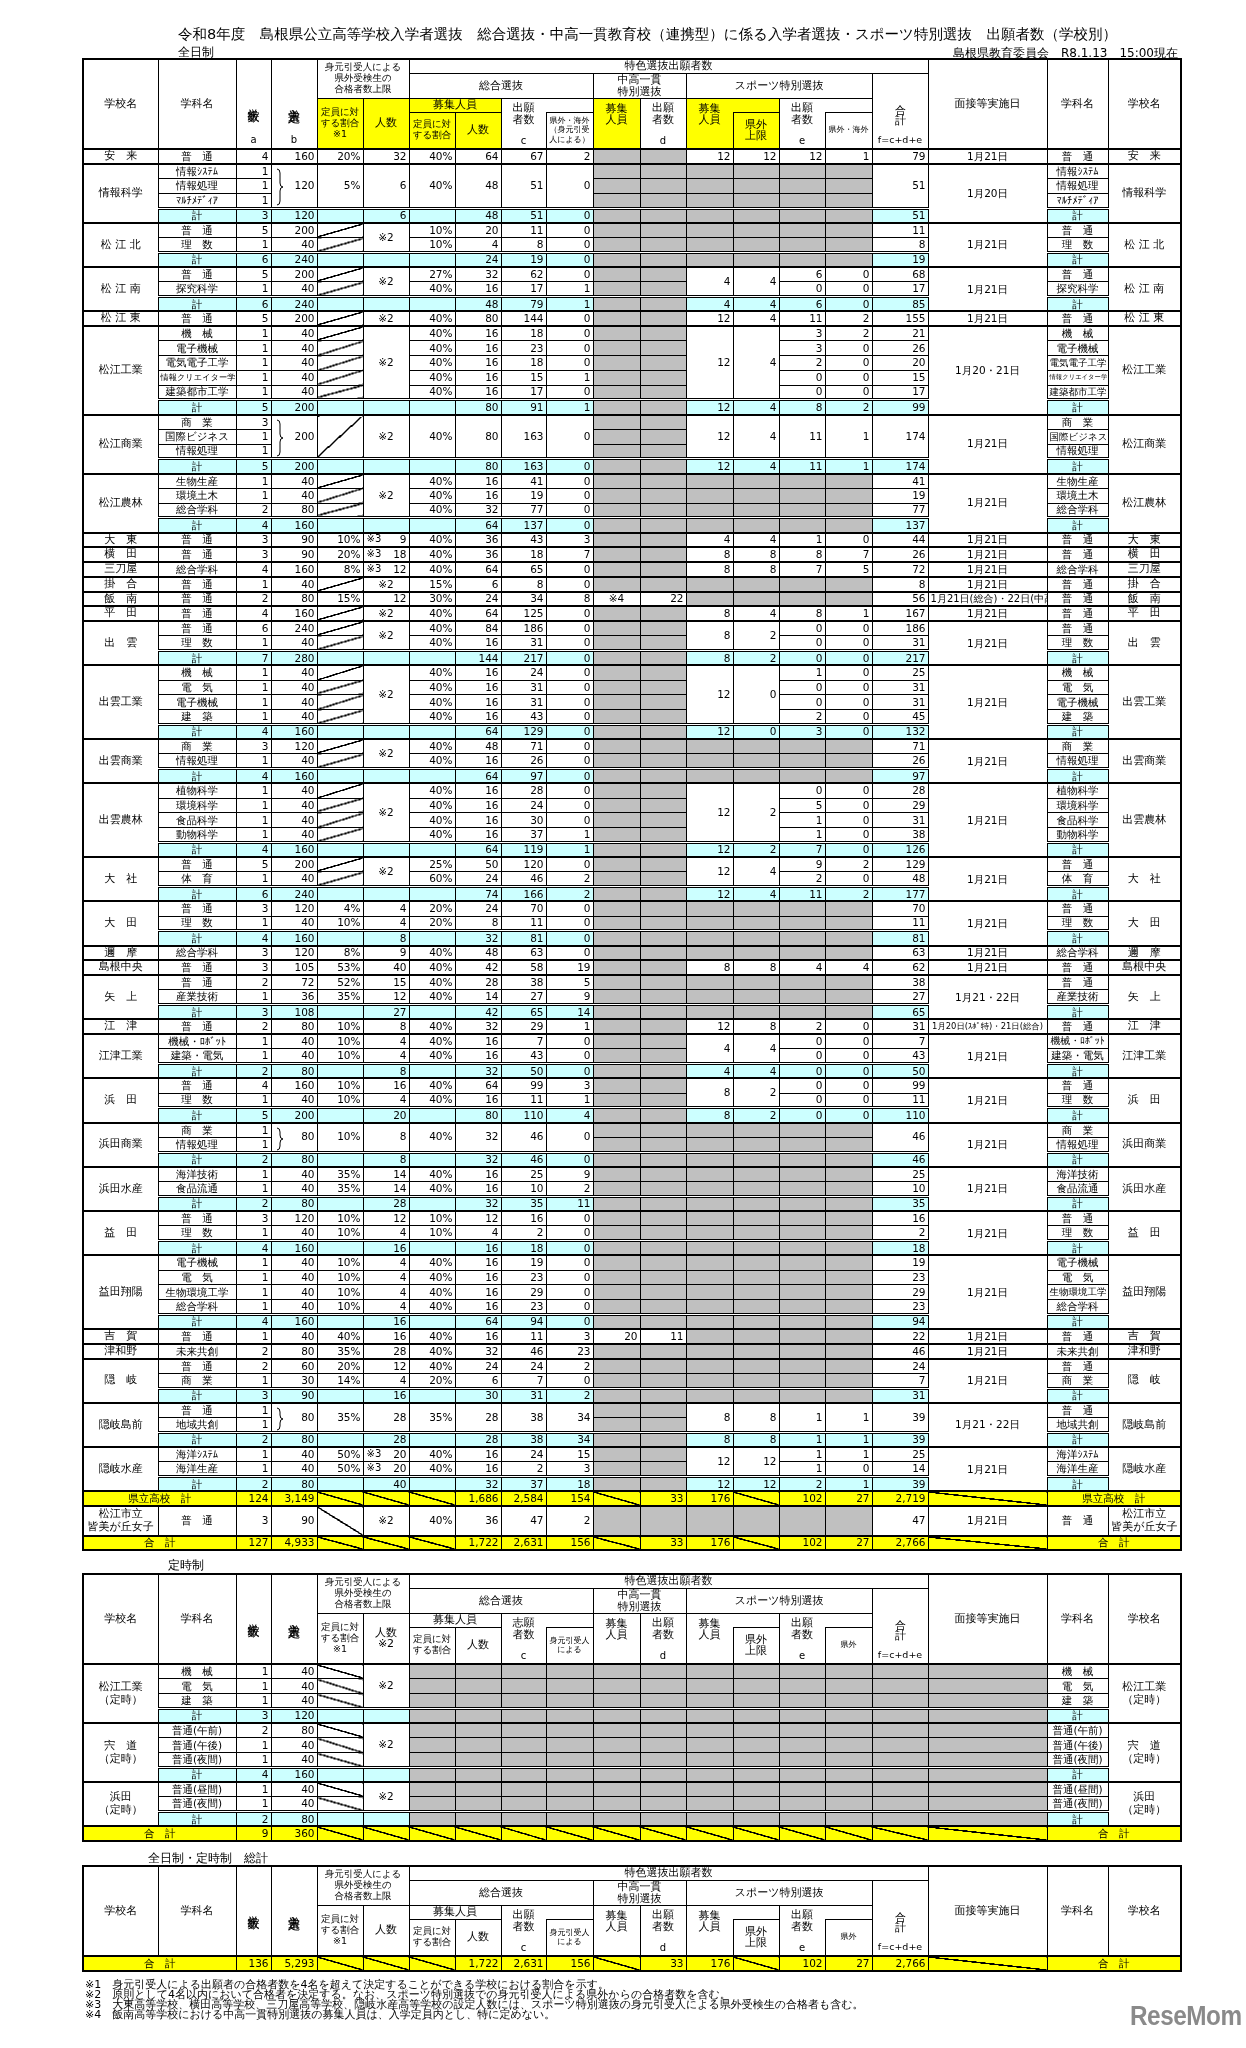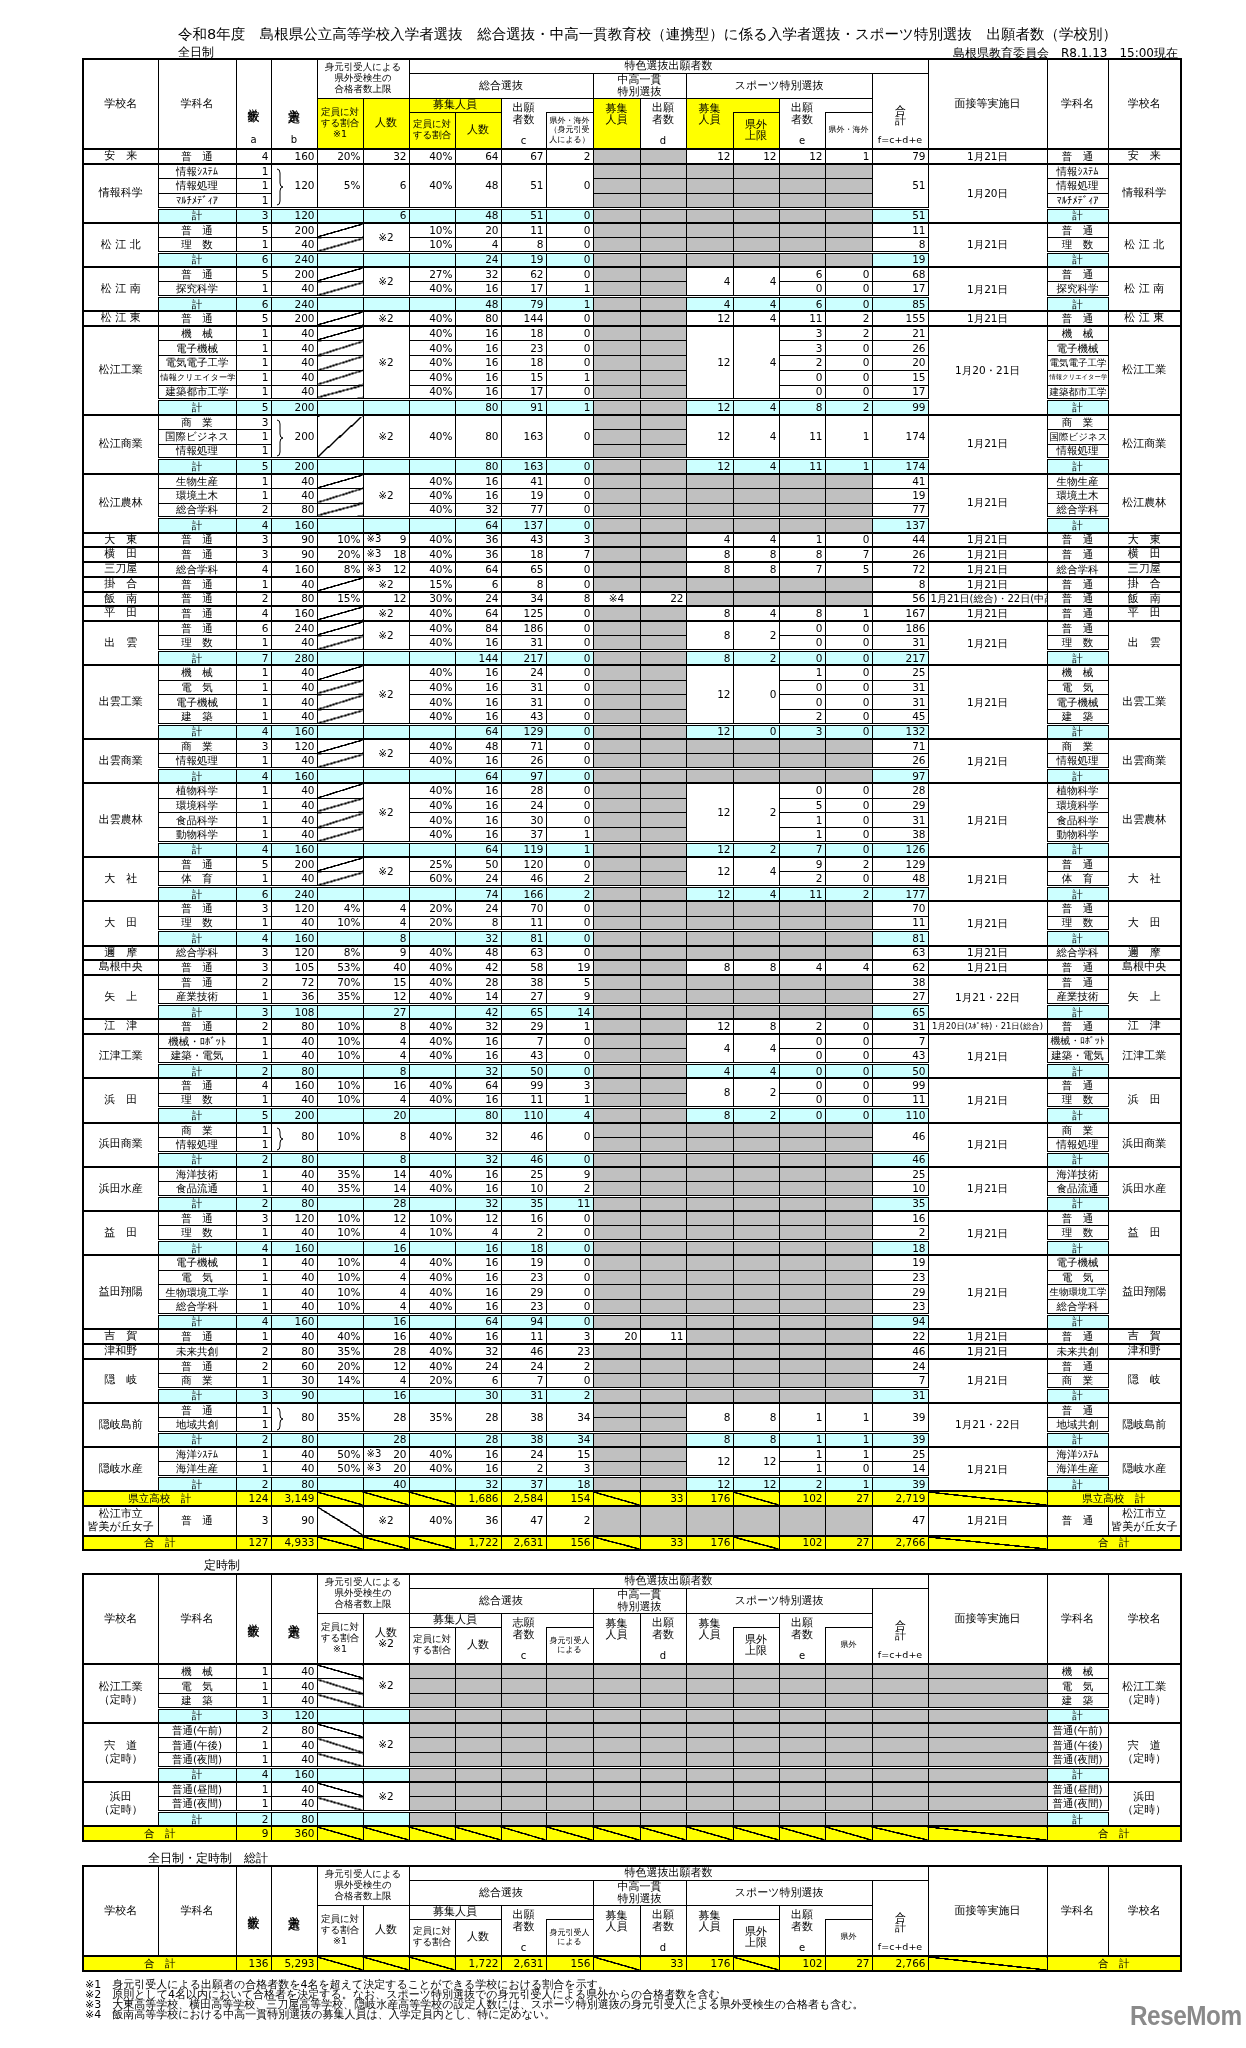--- a/index.html
+++ b/index.html
@@ -1211,21 +1211,21 @@
         <td class="num">62</td>
         <td rowspan="1" style="font-size: 10.5px;">1月21日</td>
         <td style="font-size: 10.5px;">普　通</td>
         <td rowspan="1" class="school" style="font-size: 11px;">島根中央</td>
       </tr>
       <tr class="grp">
         <td rowspan="3" class="school" style="font-size: 11px;">矢　上</td>
         <td style="font-size: 10.5px;">普　通</td>
         <td class="num">2</td>
         <td class="num">72</td>
-        <td class="num">70%</td>
+        <td class="num">52%</td>
         <td class="num">15</td>
         <td class="num">40%</td>
         <td class="num">28</td>
         <td class="num">38</td>
         <td class="num">5</td>
         <td class="g"></td>
         <td class="g"></td>
         <td class="g"></td>
         <td class="g"></td>
         <td class="g"></td>
@@ -1955,21 +1955,21 @@
         <td class="sb"></td>
         <td class="num">102</td>
         <td class="num">27</td>
         <td class="num">2,766</td>
         <td class="sb"></td>
         <td colspan="2">合　計</td>
       </tr>
     </tbody>
   </table>
 
-<div class="sec" style="left:168px;top:1558px;margin-left:36px;">定時制</div>
+<div class="sec" style="left:168px;top:1558px;">定時制</div>
 <table class="grid" id="tbl-part" style="top:1573px;">
     <colgroup>
       <col style="width:75px">
       <col style="width:78px">
       <col style="width:35px">
       <col style="width:46px">
       <col style="width:46px">
       <col style="width:46px">
       <col style="width:46px">
       <col style="width:46px">

